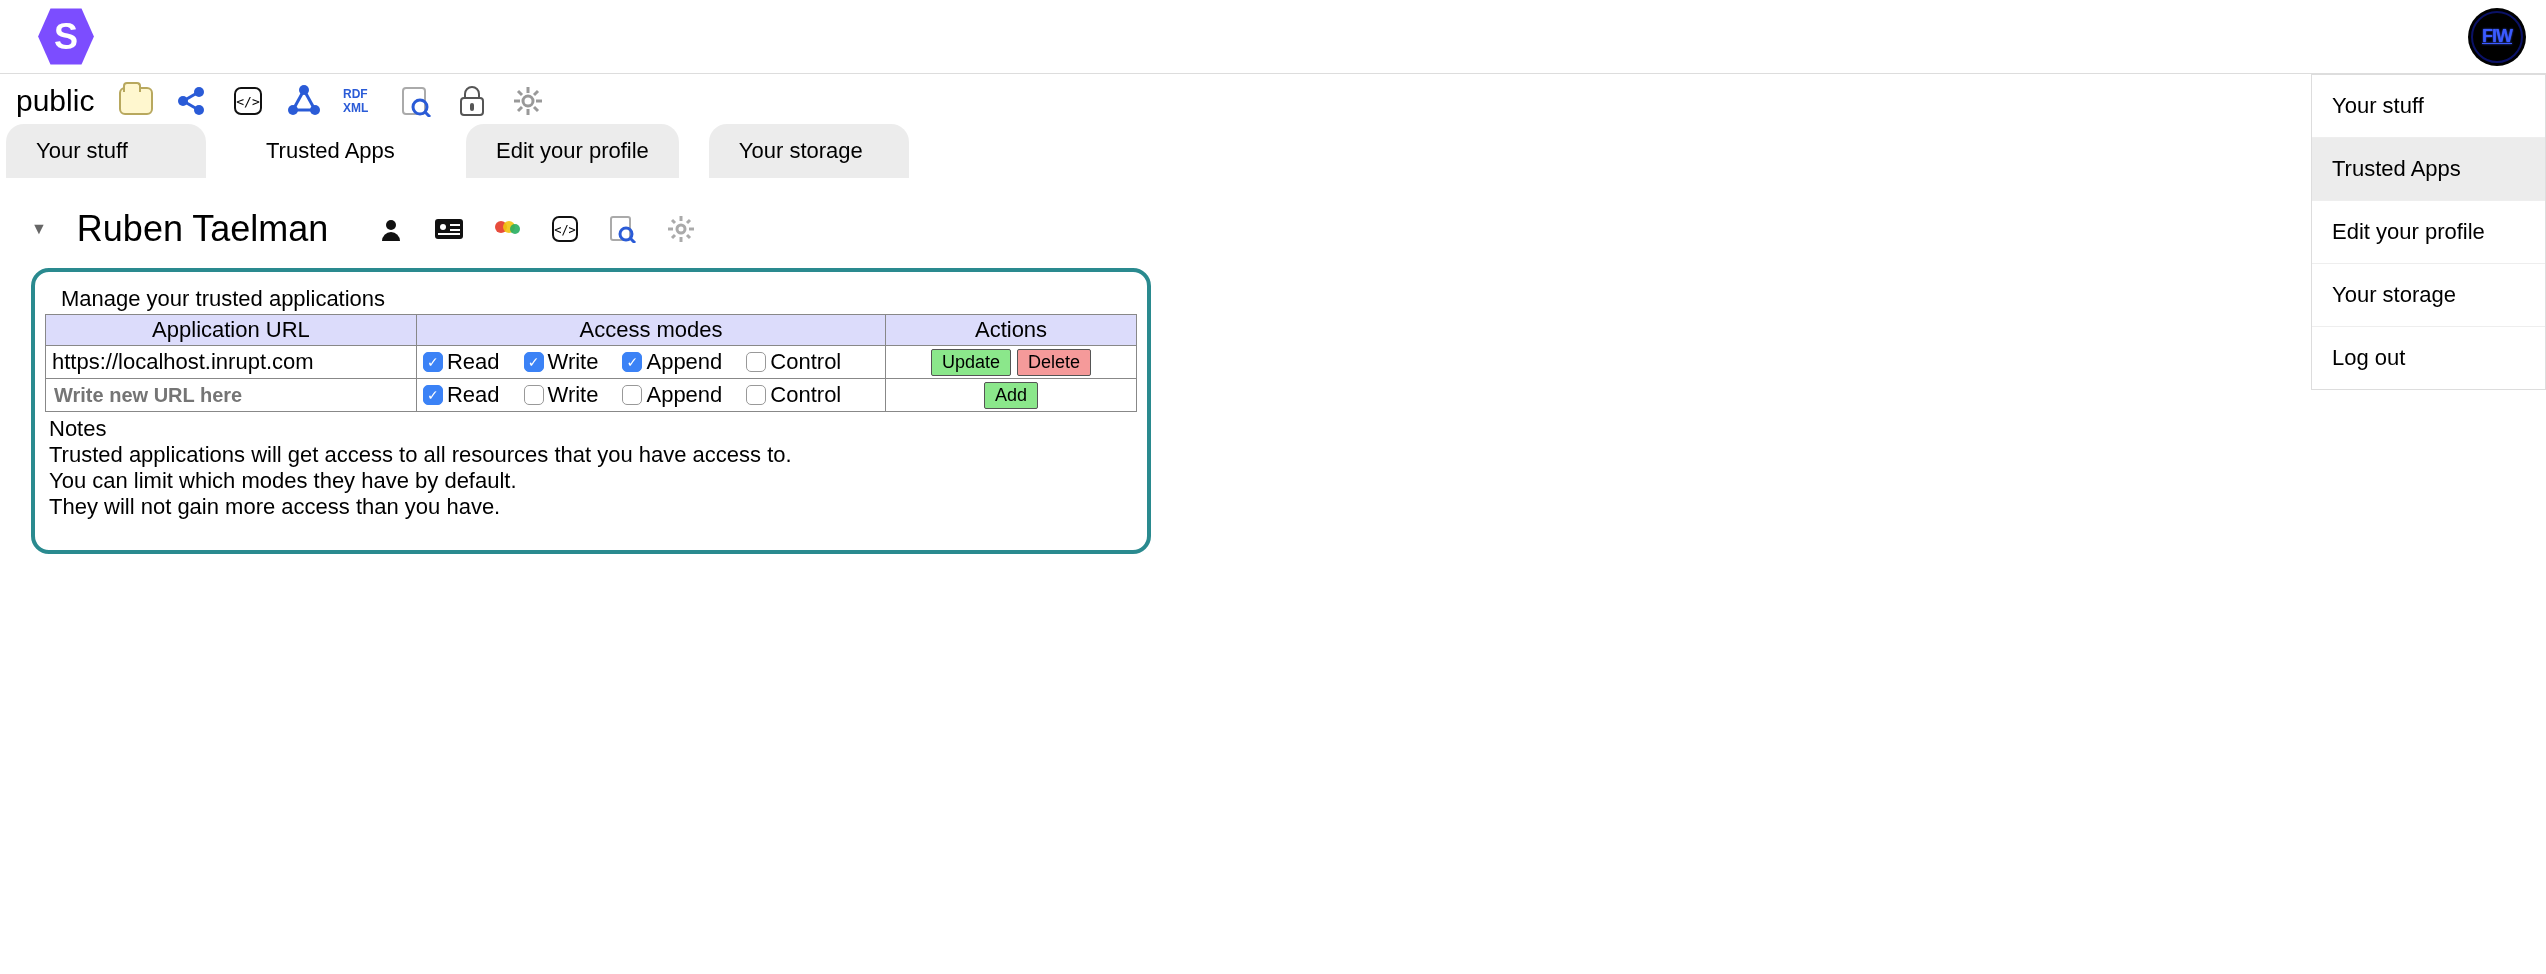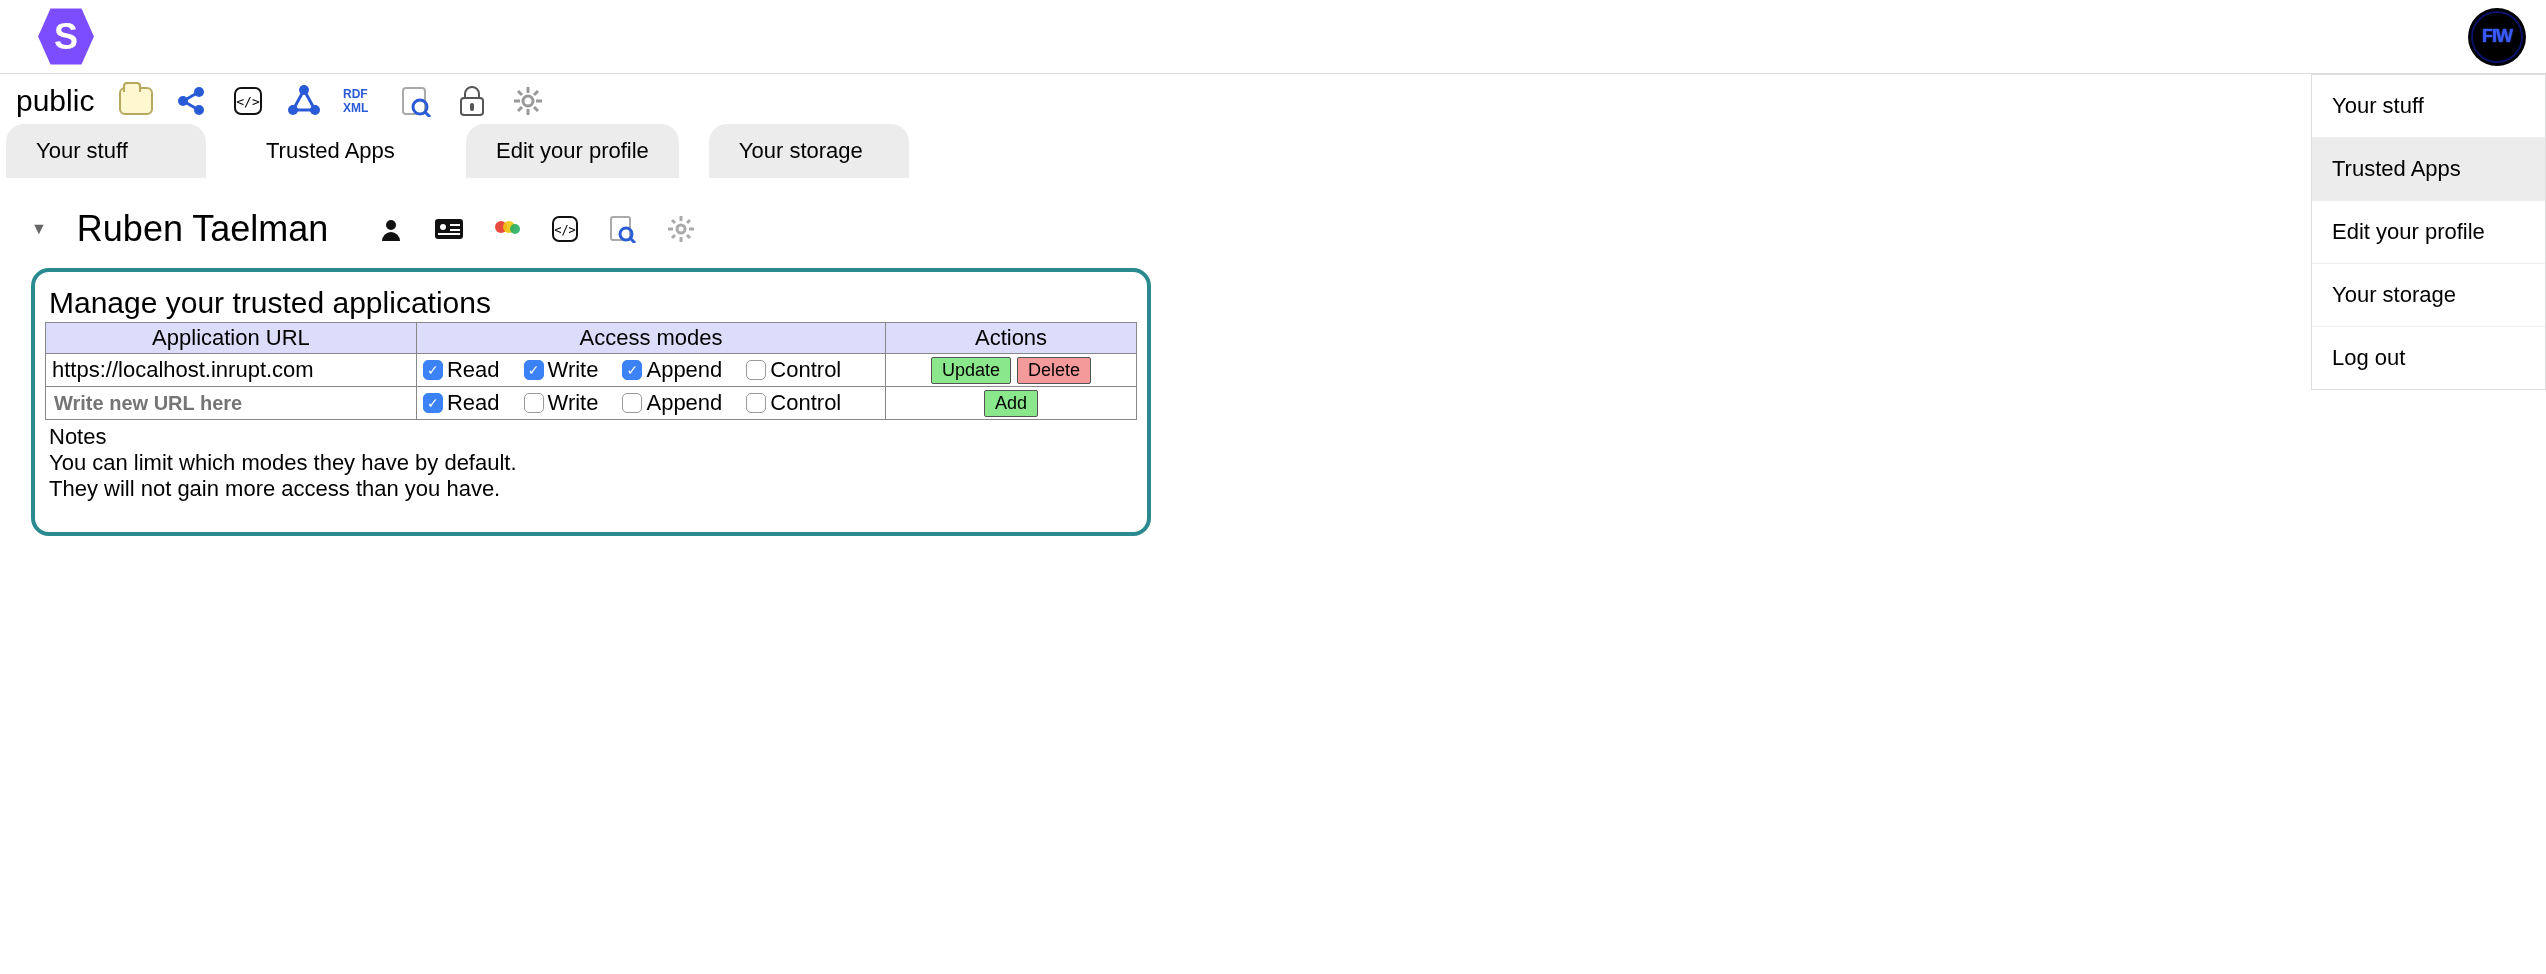--- a/index.html
+++ b/index.html
@@ -3,21 +3,21 @@
 <meta charset="utf-8">
 <style>
   * { box-sizing: border-box; }
   html, body { margin: 0; padding: 0; font-family: Arial, Helvetica, sans-serif; font-size: 21px; background: #fff; color: #000; }
   body { width: 2546px; }
 
   
   .topbar { display: flex; align-items: center; justify-content: space-between; height: 74px; border-bottom: 1px solid #ddd; padding: 0 20px 0 35px; }
   .logo { width: 62px; height: 62px; display: flex; align-items: center; justify-content: center; }
   .hex { width: 62px; height: 62px; background: #7c4dff; clip-path: polygon(25% 5%, 75% 5%, 95% 50%, 75% 95%, 25% 95%, 5% 50%); border-radius: 14px; display:flex; align-items:center; justify-content:center; color:#fff; font-weight:900; font-size:36px; font-family:Arial; }
-  .avatar { width: 58px; height: 58px; border-radius: 50%; background: #000; display:flex; align-items:center; justify-content:center; color:#3b5bff; font-weight:900; font-size:18px; font-family:Arial; letter-spacing:-1px; text-shadow:0 0 2px #3b5bff; position:relative; }
+  .avatar { width: 58px; height: 58px; border-radius: 50%; background: #000; display:flex; align-items:center; justify-content:center; color:#3b5bff; font-weight:900; font-size:18px; font-family:Arial; letter-spacing:-1px; text-shadow:0 0 2px #3b5bff; position:relative;text-decoration:underline; }
   .avatar::before { content:""; position:absolute; inset:3px; border-radius:50%; border:2px solid #1a2aff; opacity:.4; }
 
   
   .row2 { display:flex; align-items:center; padding: 10px 16px 6px; gap: 25px; }
   .crumb { font-size: 30px; }
   .tbicons { display:flex; gap:22px; align-items:center; }
   .tbicon { width:34px; height:34px; display:flex; align-items:center; justify-content:center; }
   .ico-folder { background:#fff7cf; border:2px solid #b8a85e; border-radius:6px; width:36px; height:28px; position:relative; }
   .ico-folder::before { content:""; position:absolute; top:-7px; left:2px; width:14px; height:8px; border:2px solid #b8a85e; border-bottom:none; border-radius:4px 4px 0 0; background:#fff7cf; }
   .ico-share svg, .ico-code svg, .ico-tri svg, .ico-rdf svg, .ico-mag svg, .ico-lock svg, .ico-gear svg { display:block; }
@@ -29,21 +29,21 @@
 
   
   .panel-wrap { margin: 0 6px; padding: 20px 25px; }
   .profile-head { display:flex; align-items:center; gap:28px; margin-bottom:18px; }
   .caret { color:#666; font-size:16px; margin-right:2px; }
   .pname { font-size:36px; }
   .smicons { display:flex; gap:28px; align-items:center; margin-left:20px; }
   .smicon { width:30px; height:30px; display:flex; align-items:center; justify-content:center; }
 
   .box { border: 4px solid #2a8a8f; border-radius: 18px; padding: 14px 10px 30px; max-width: 1120px; }
-  .box-h1 { font-size:30px; margin:0 4px; }
+  .box-h1 { font-size:22px; margin:0 16px; }
   .box-sub { font-size:22px; margin:0 4px 4px; }
 
   table.apps { border-collapse: collapse; width: 100%; margin-top:2px; }
   table.apps th { background:#dcdcfb; border:1px solid #888; font-weight:400; font-size:22px; padding:2px 8px; }
   table.apps td { border:1px solid #888; padding:2px 6px; font-size:22px; vertical-align:middle; }
   .chkrow { display:flex; gap:24px; align-items:center; flex-wrap:nowrap; }
   .chkitem { display:flex; align-items:center; gap:4px; }
   .chk { width:20px; height:20px; border-radius:5px; border:1px solid #999; display:inline-flex; align-items:center; justify-content:center; font-size:14px; color:#fff; background:#fff; }
   .chk.on { background:#3b82f6; border-color:#3b82f6; }
   .chk.on::after { content:"✓"; }
@@ -281,20 +281,21 @@
           </td>
           <td class="btn-cell">
             <button class="btn btn-green">Add</button>
           </td>
         </tr>
       </tbody>
     </table>
 
     <div class="notes-h">Notes</div>
     <div class="notes">
+      <p>Trusted applications will get access to all resources that you have access to.</p>
       <p>You can limit which modes they have by default.</p>
       <p>They will not gain more access than you have.</p>
     </div>
   </div>
 </div>
 
 <div class="right-menu">
   <div class="menu-item">Your stuff</div>
   <div class="menu-item sel">Trusted Apps</div>
   <div class="menu-item">Edit your profile</div>

